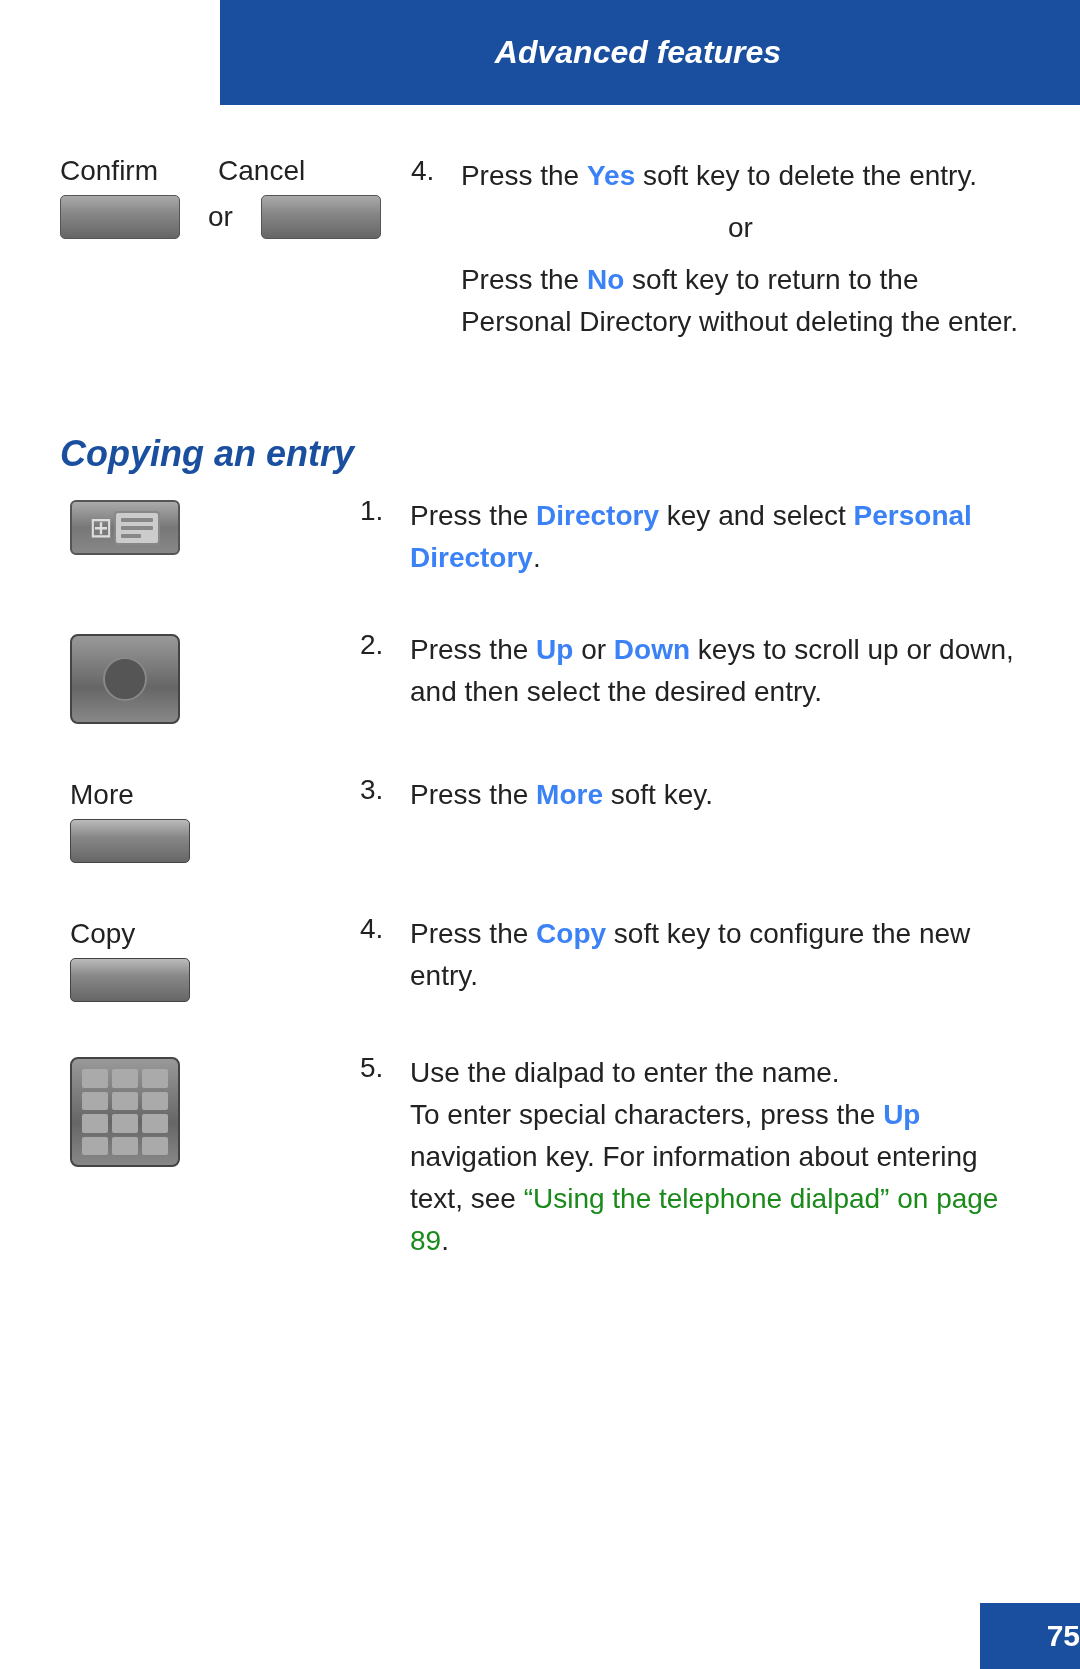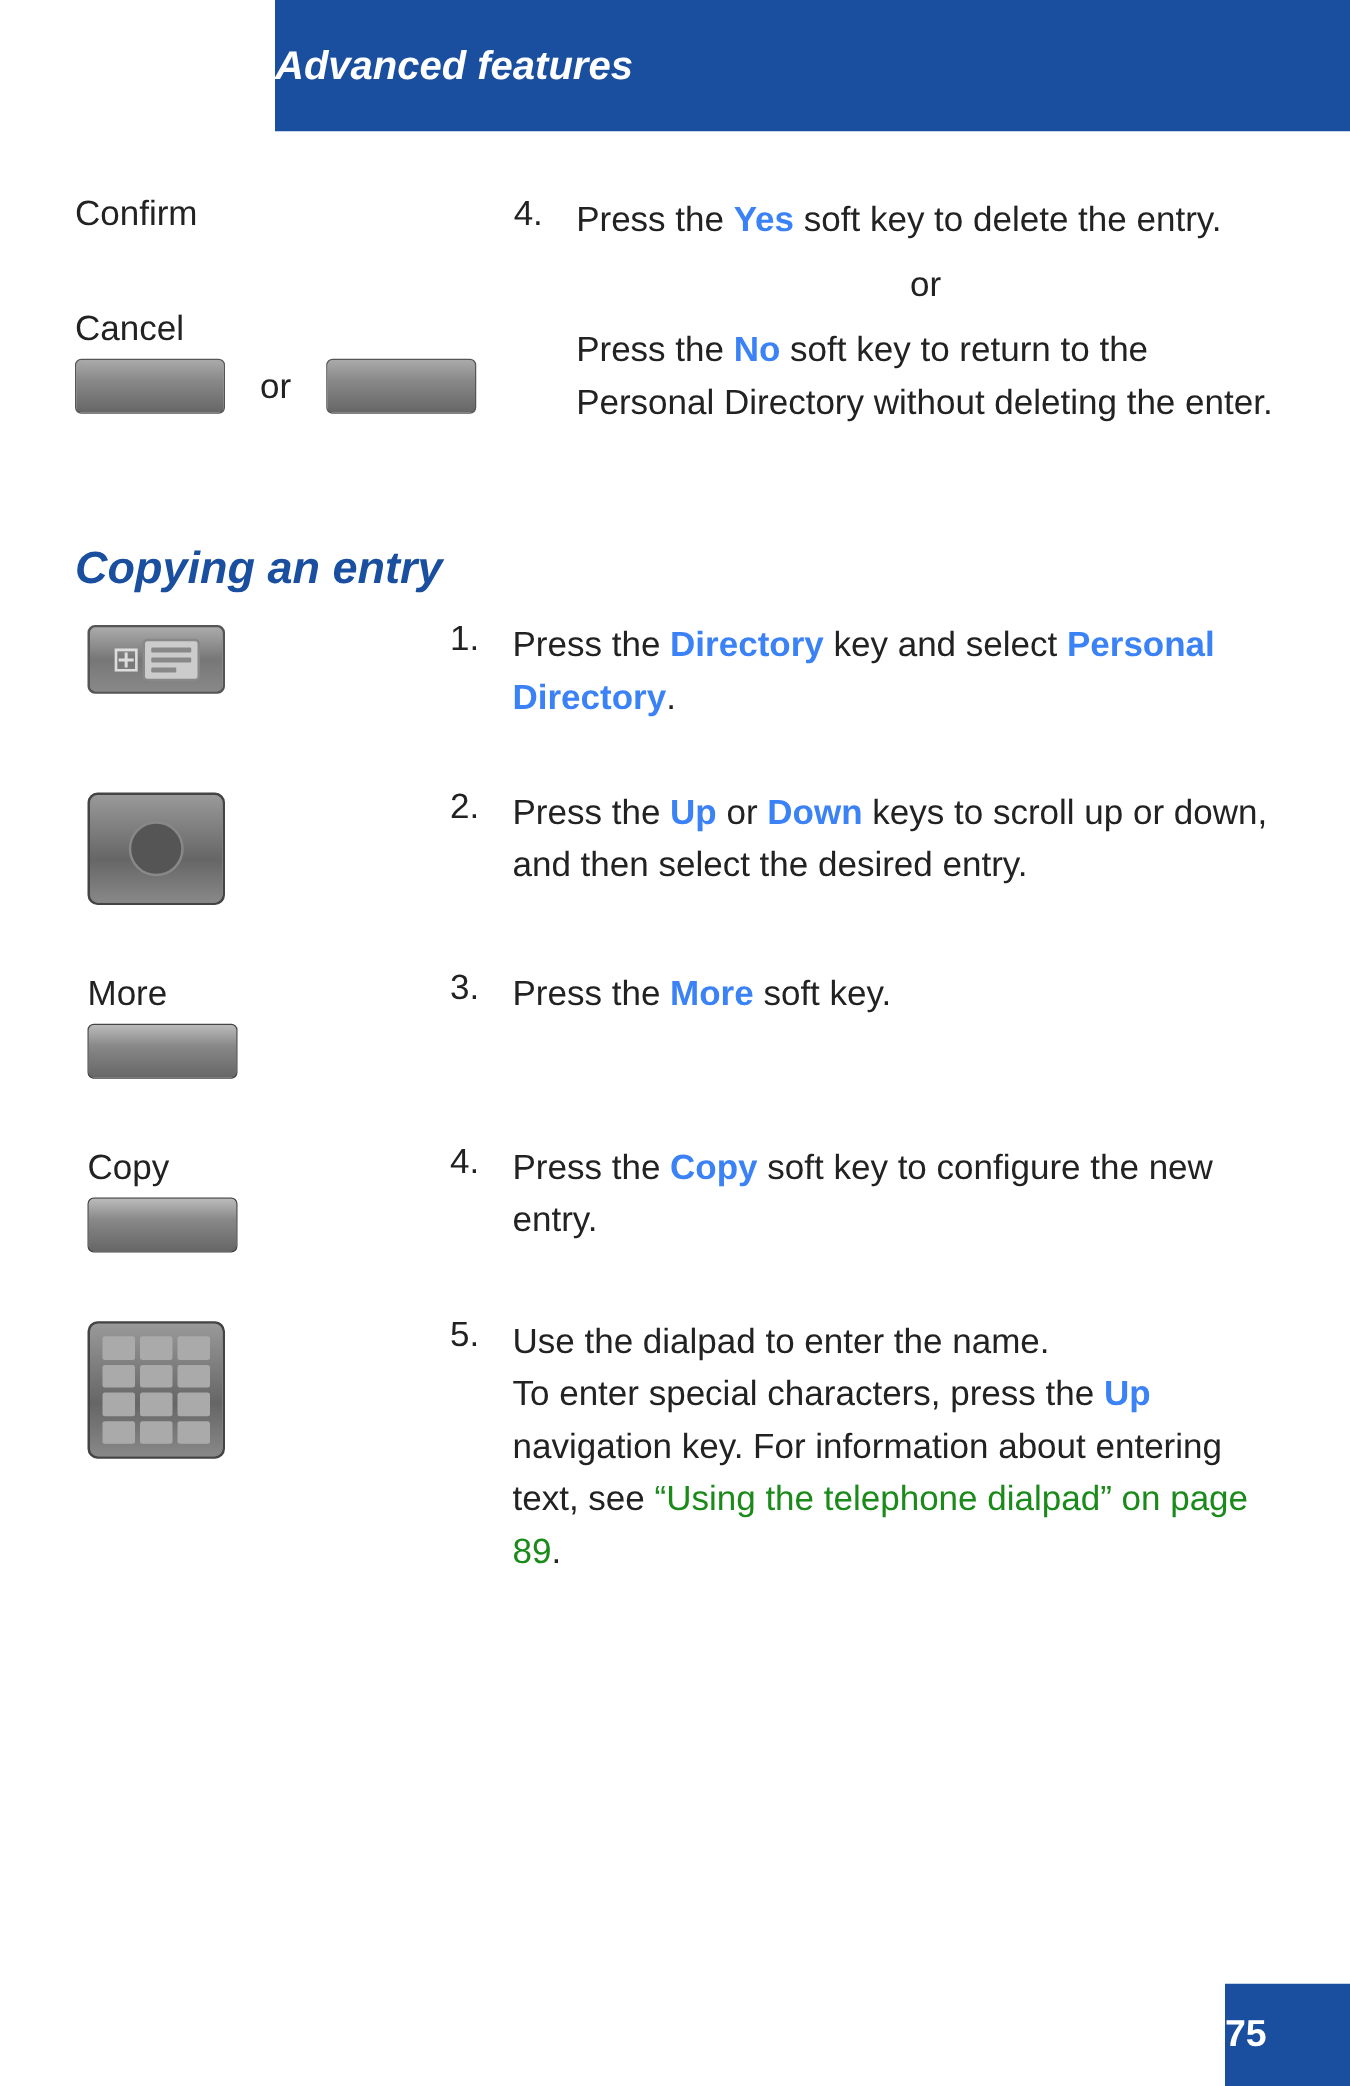--- a/index.html
+++ b/index.html
@@ -17,21 +17,21 @@
     
     .header-bar {
       position: absolute;
       top: 0;
       left: 220px;
       right: 0;
       height: 105px;
       background: #1a4fa0;
       display: flex;
       align-items: center;
-      justify-content: flex-start;
+      justify-content: center;
       padding-right: 24px;
     }
 
     .header-title {
       color: #ffffff;
       font-size: 32px;
       font-weight: bold;
       font-style: italic;
     }
 
@@ -56,21 +56,21 @@
     .left-keys {
       display: flex;
       flex-direction: column;
       align-items: flex-start;
       min-width: 300px;
       flex-shrink: 0;
     }
 
     .key-labels {
       display: flex;
-      flex-direction: column;
+      flex-direction: row;
       gap: 60px;
       margin-bottom: 8px;
     }
 
     .key-label {
       font-size: 28px;
       color: #222;
     }
 
     .key-row {
@@ -265,25 +265,25 @@
       font-size: 28px;
       line-height: 1.5;
     }
 
     
     .page-number-area {
       position: absolute;
       bottom: 0;
       right: 0;
       width: 100px;
-      height: 82px;
+      height: 66px;
       background: #1a4fa0;
       display: flex;
       align-items: center;
-      justify-content: flex-start;
+      justify-content: flex-end;
     }
 
     .page-number {
       color: #ffffff;
       font-size: 30px;
       font-weight: bold;
     }
 
     .or-line {
       font-size: 28px;

